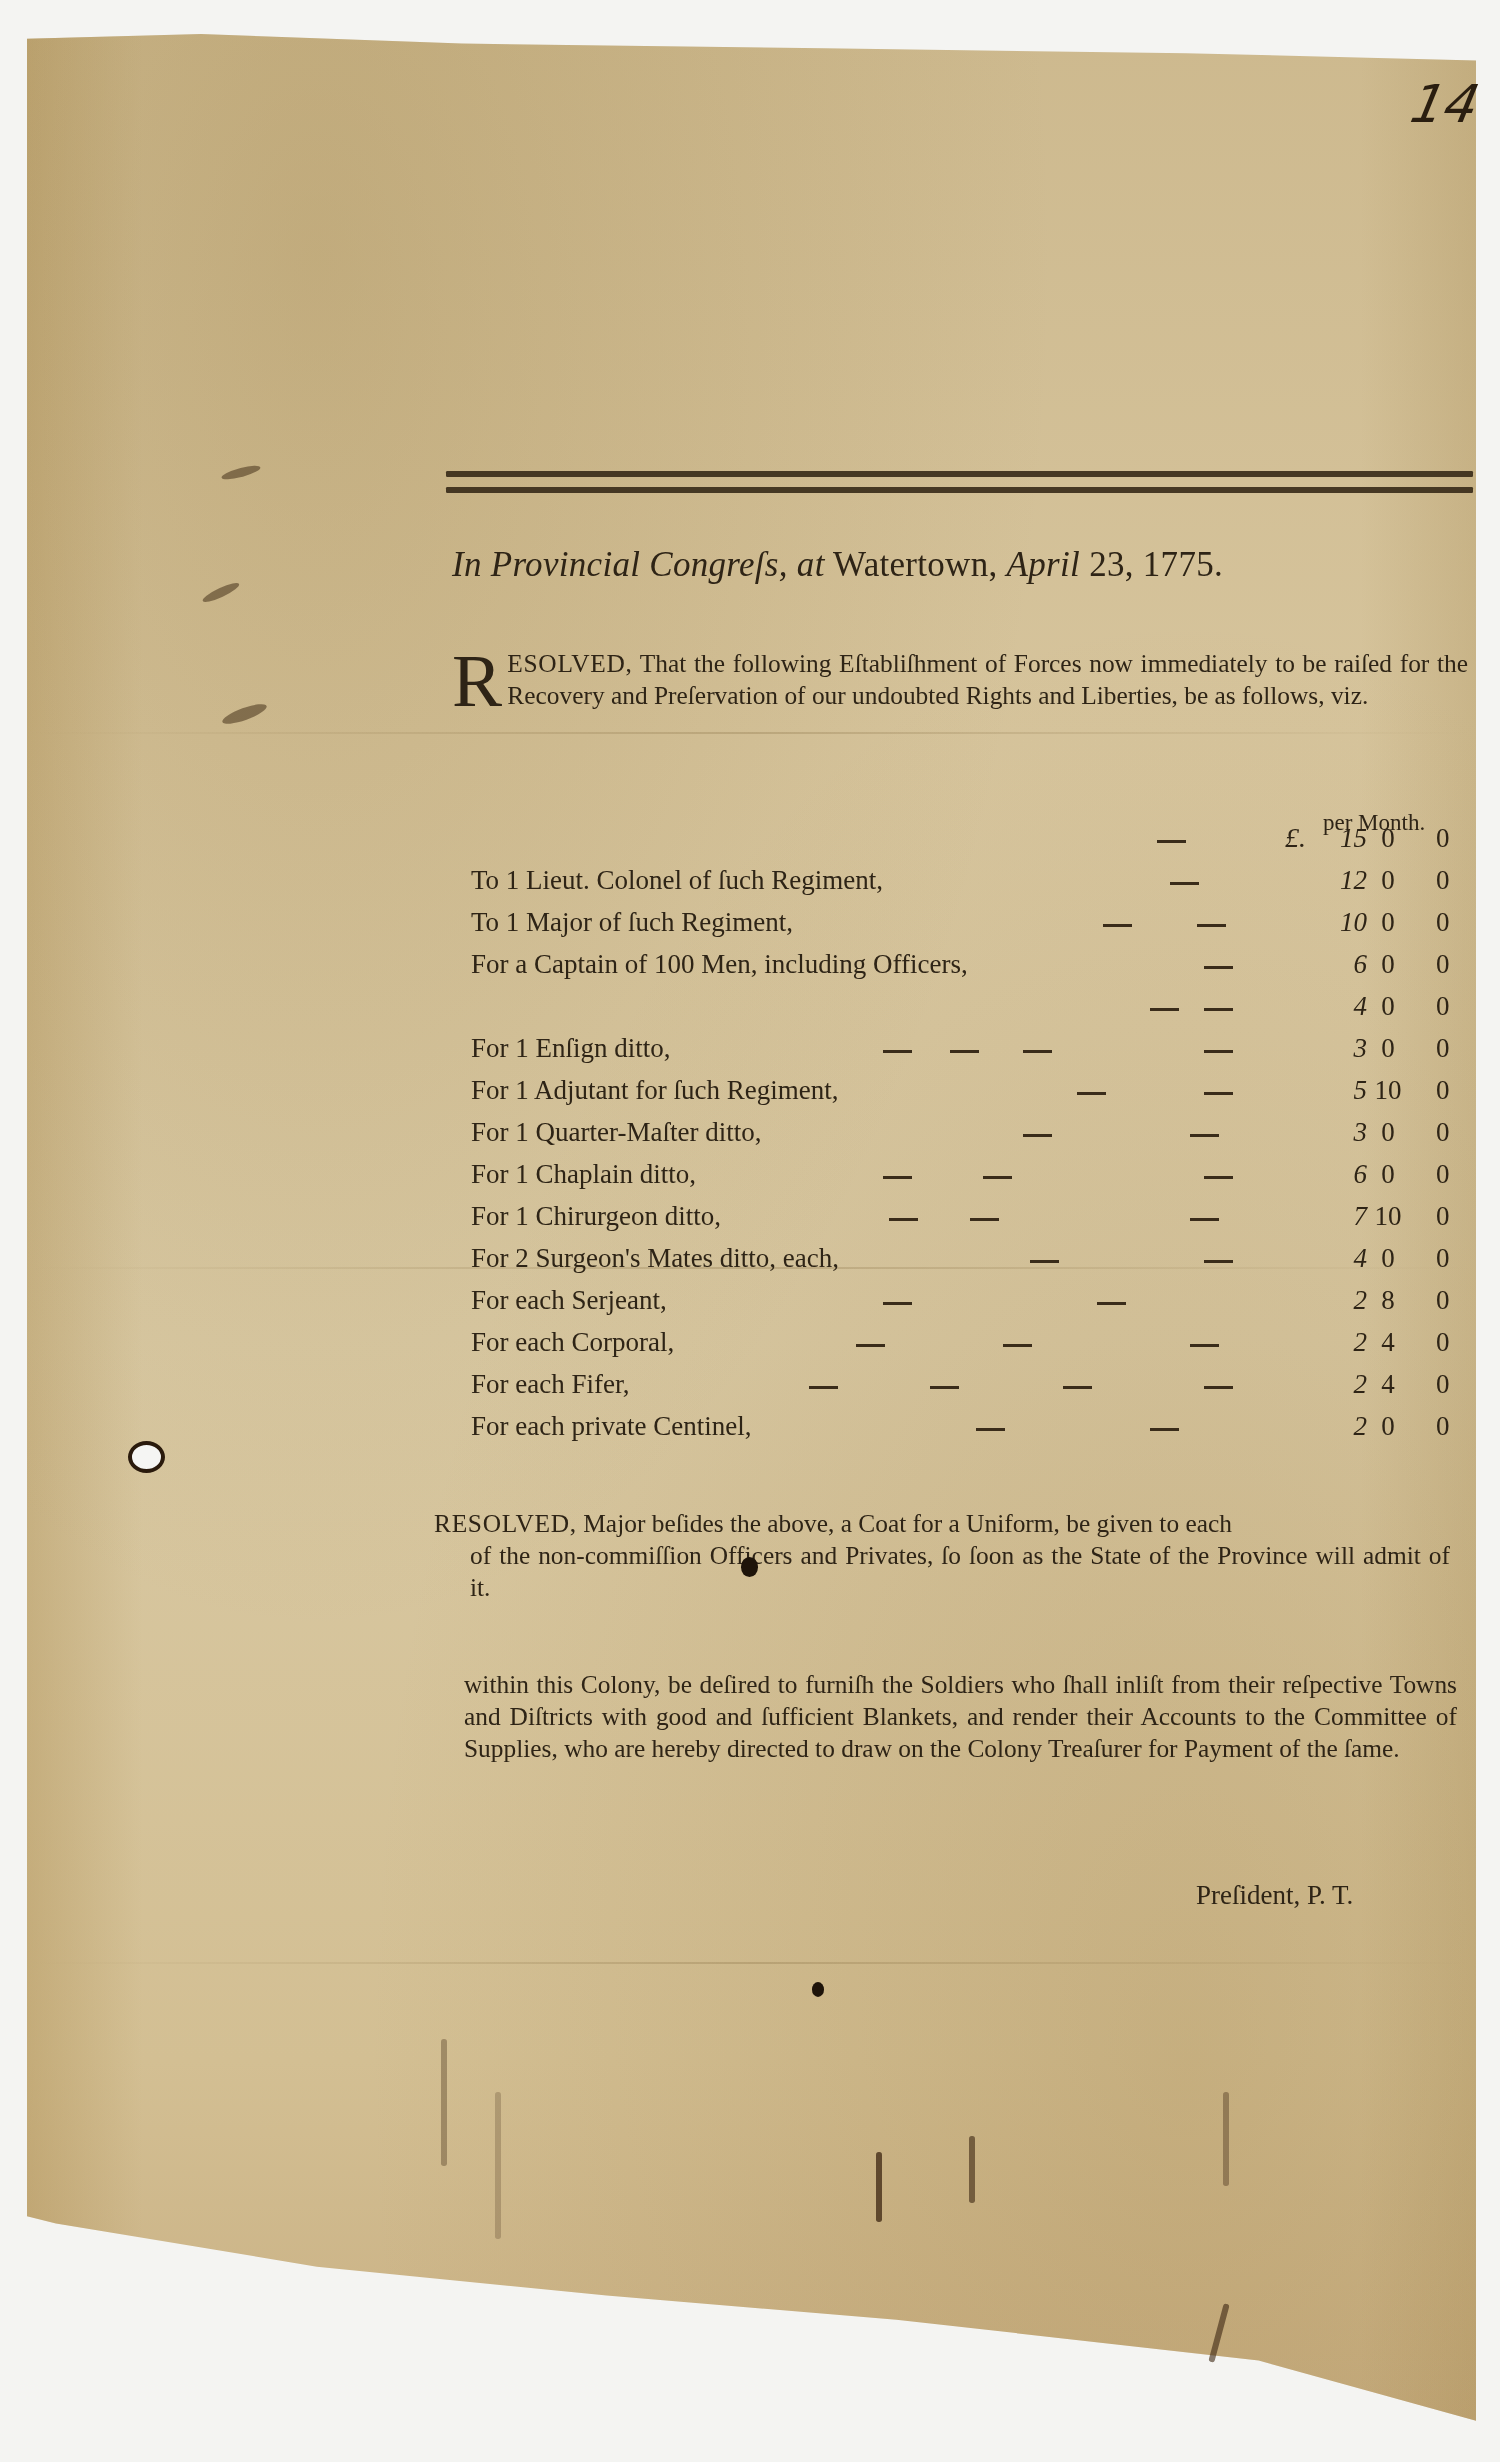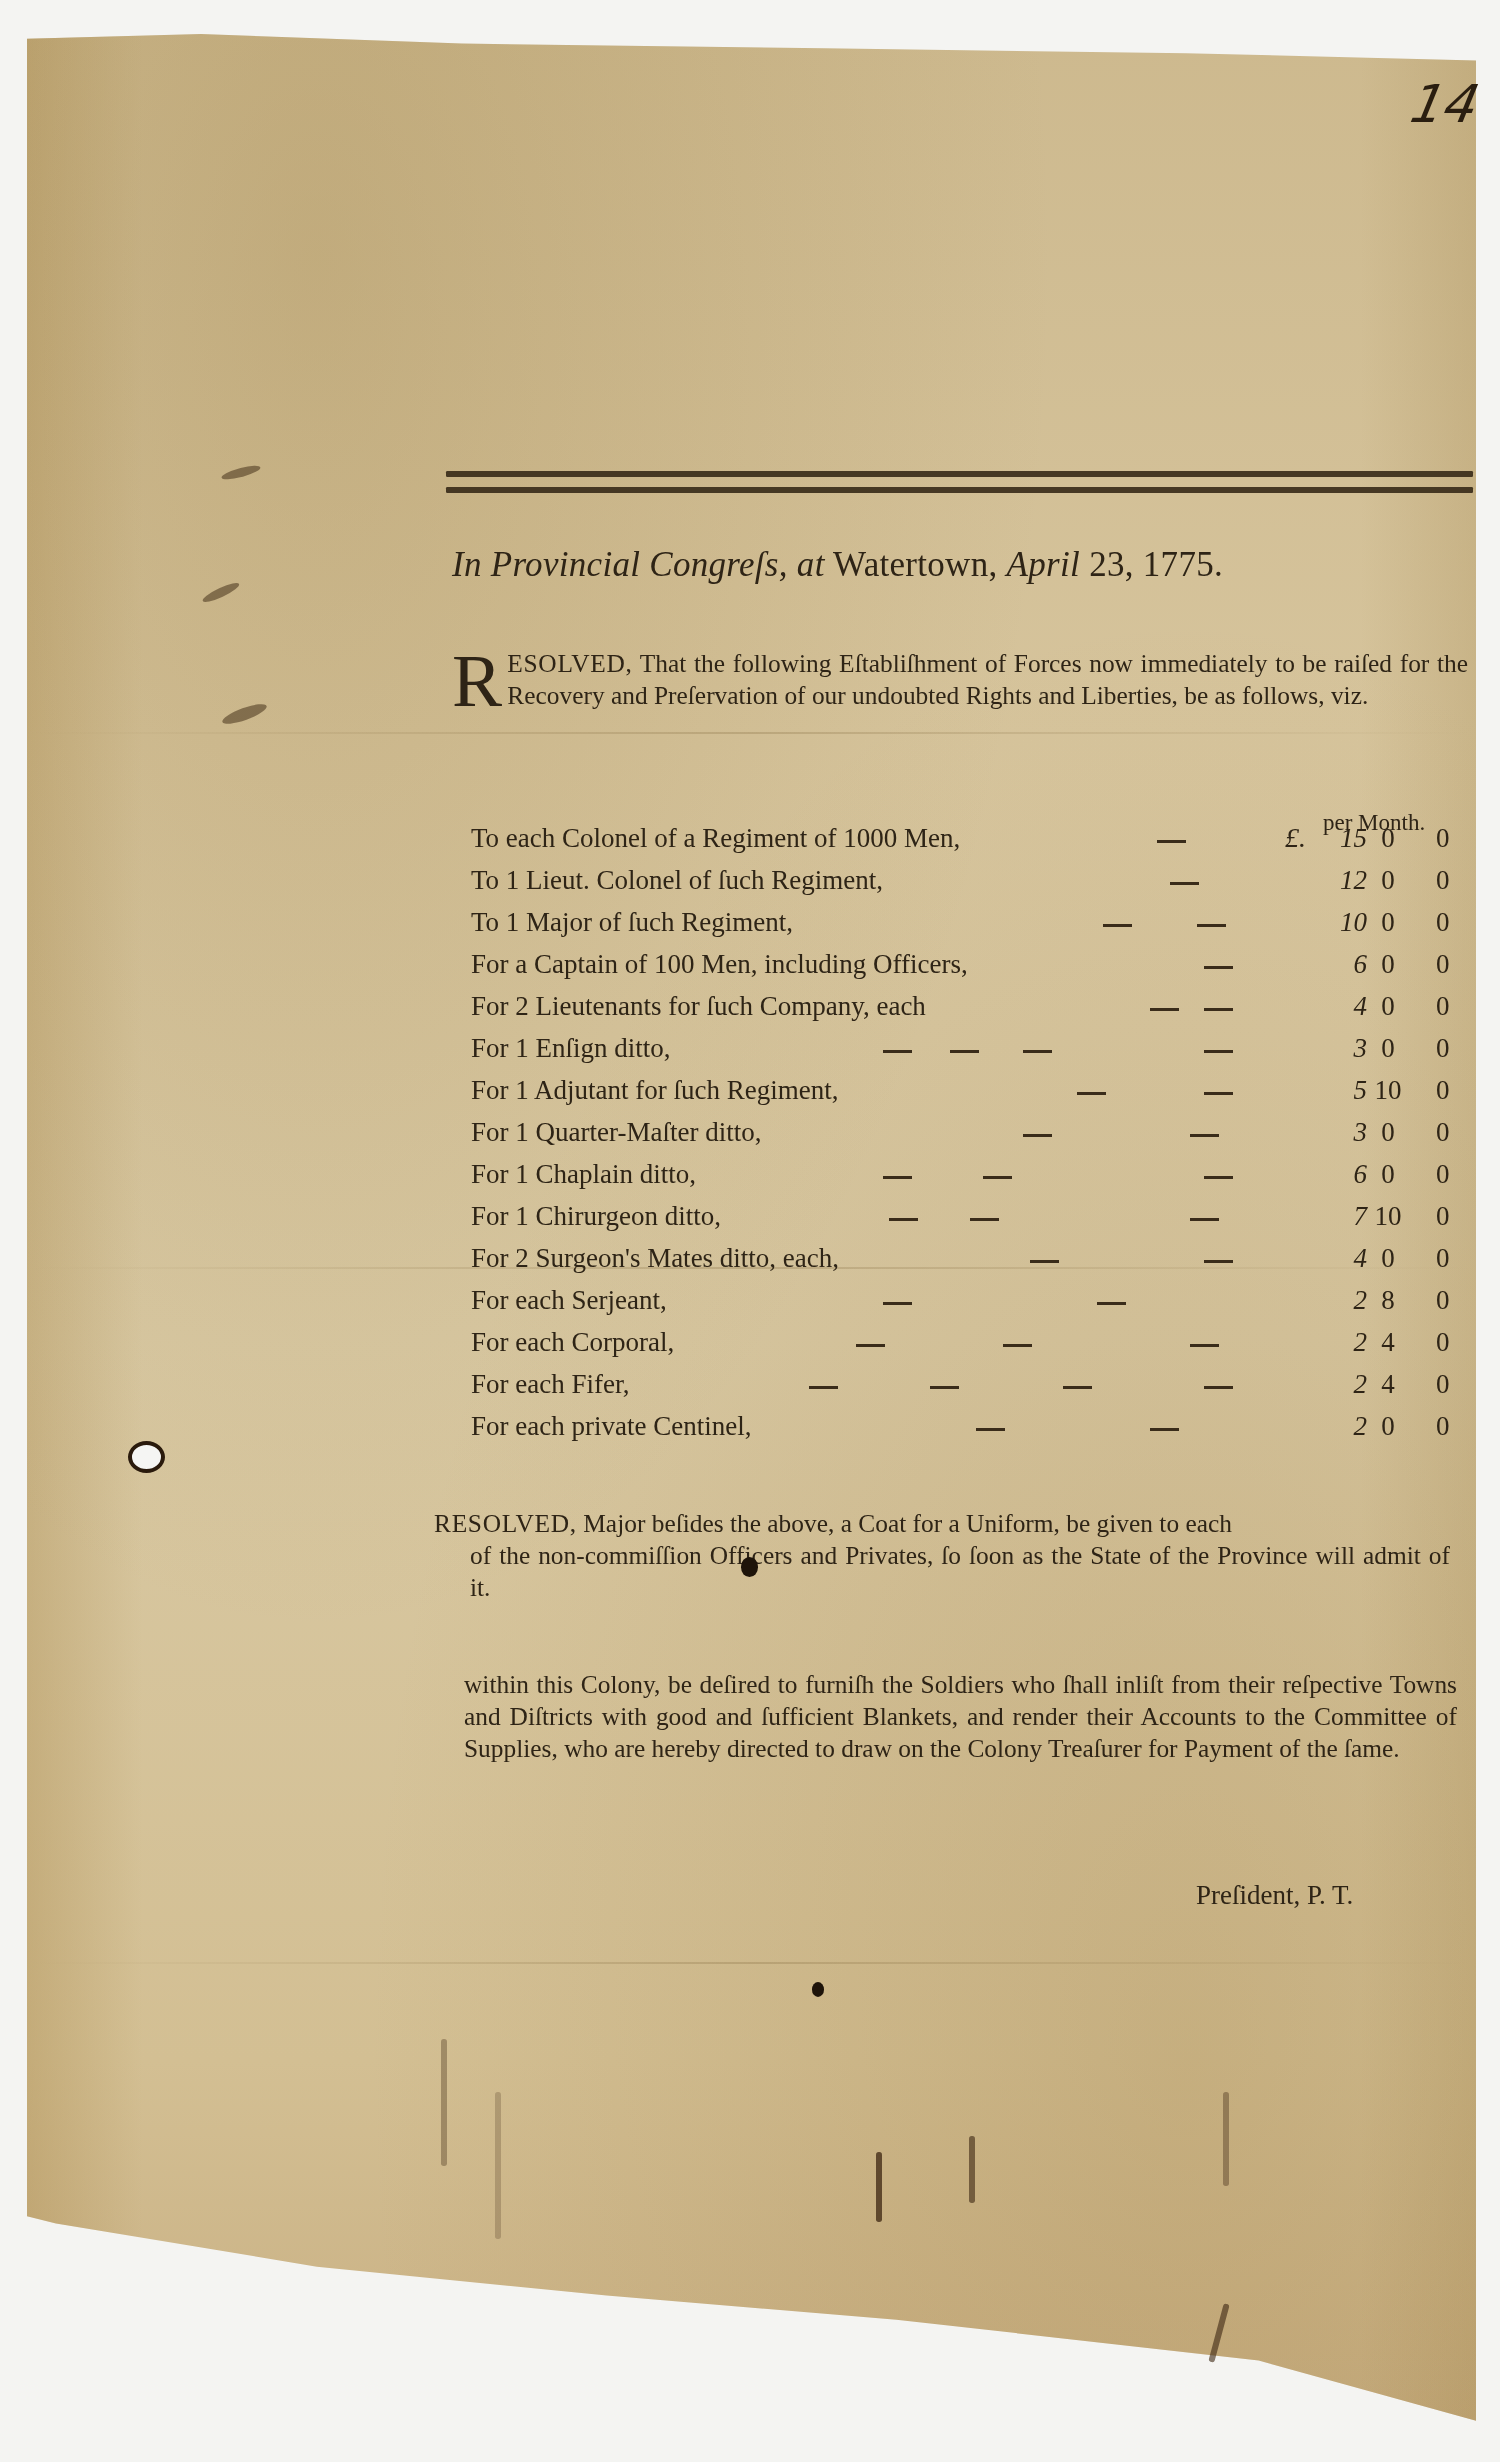--- a/index.html
+++ b/index.html
@@ -87,21 +87,20 @@
 <div class="para p1">
   <span class="dropcap">R</span>
   <span class="smallcaps">ESOLVED,</span>
   <span>That the following Eſtabliſhment of Forces now immediately to be raiſed for the Recovery and Preſervation of our undoubted Rights and Liberties, be as follows, viz.</span>
 </div>
 
 <div class="per-month">per Month.</div>
 
 <div class="table" id="pay-table">
     <div class="row">
-      <span class="label">To each Colonel of a Regiment of 1000 Men,</span>
       <span class="dashes">
         <span class="dash" style="left:686px"></span>
       </span>
       <span class="cur">£.</span>
       <span class="l">15</span>
       <span class="s">0</span>
       <span class="d">0</span>
     </div>
     <div class="row">
       <span class="label">To 1 Lieut. Colonel of ſuch Regiment,</span>
@@ -125,21 +124,20 @@
     <div class="row">
       <span class="label">For a Captain of 100 Men, including Officers,</span>
       <span class="dashes">
         <span class="dash" style="left:733px"></span>
       </span>
       <span class="l">6</span>
       <span class="s">0</span>
       <span class="d">0</span>
     </div>
     <div class="row">
-      <span class="label">For 2 Lieutenants for ſuch Company, each</span>
       <span class="dashes">
         <span class="dash" style="left:679px"></span>
         <span class="dash" style="left:733px"></span>
       </span>
       <span class="l">4</span>
       <span class="s">0</span>
       <span class="d">0</span>
     </div>
     <div class="row">
       <span class="label">For 1 Enſign ditto,</span>

